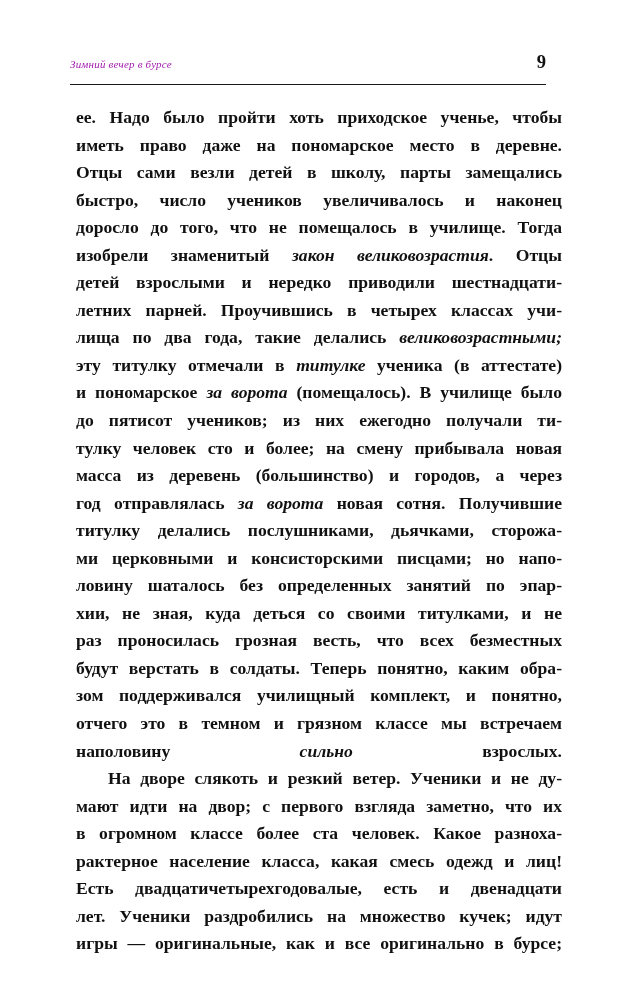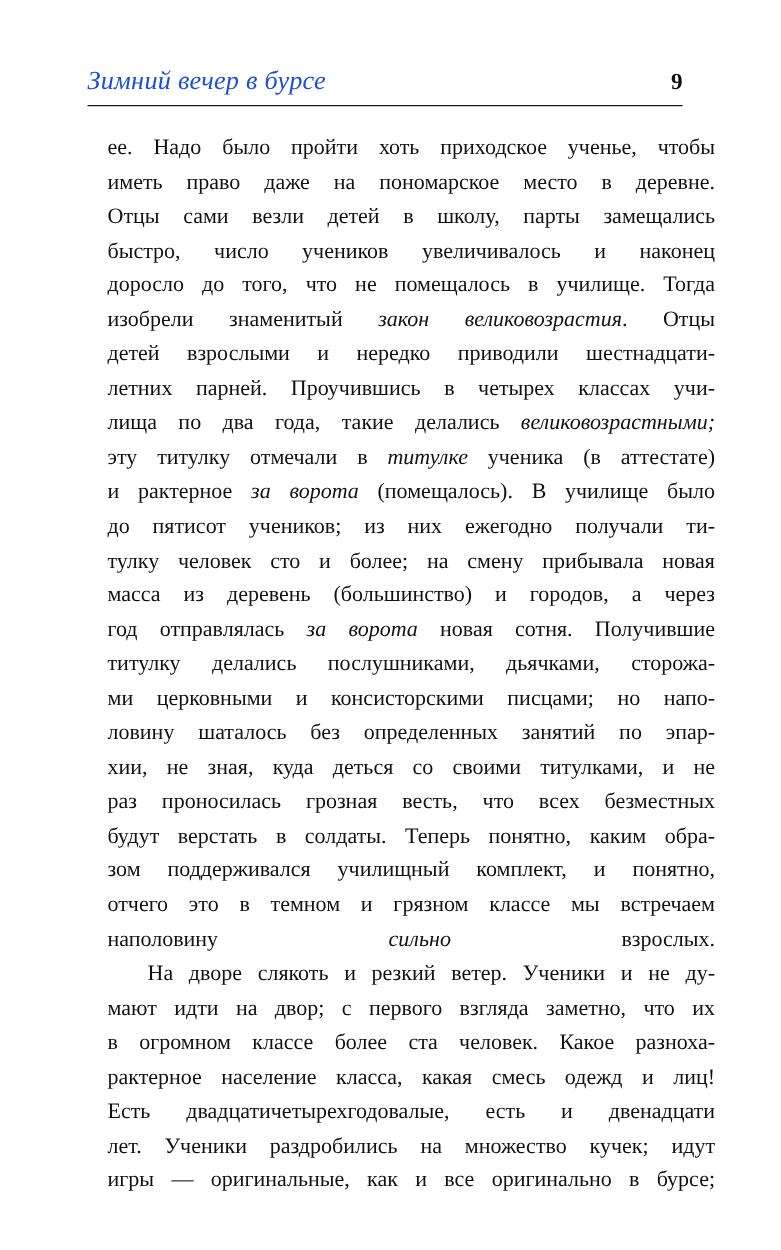--- a/index.html
+++ b/index.html
@@ -28,45 +28,46 @@
     position: absolute;
     left: 70px;
     top: 52px;
     width: 476px;
     display: flex;
     align-items: baseline;
     justify-content: space-between;
   }
   .runhead-title {
     font-style: italic;
-    font-size: 21px;
+    font-size: 11px;
     letter-spacing: 0.2px;
     white-space: nowrap;
-    color: #1d4ed8;
+    color: #a21caf;
   }
   .runhead-folio {
     font-weight: bold;
     font-size: 18.5px;
     color: #111111;
   }
   .runhead-rule {
     position: absolute;
     left: 70px;
     top: 84px;
     width: 476px;
     height: 1px;
     background: #1a1a1a;
   }
 
   
   .textblock {
     position: absolute;
-    left: 86px;
+    left: 76px;
     top: 104px;
     width: 486px;
+    font-weight: bold;
   }
   .para {
     margin: 0;
   }
   
   .ln {
     display: block;
     font-size: 17.6px;
     line-height: 27.55px;
     text-align: justify;
@@ -109,21 +110,21 @@
         <span class="ln j"><span>ее. Надо было пройти хоть приходское ученье, чтобы</span></span>
         <span class="ln j"><span>иметь право даже на пономарское место в деревне.</span></span>
         <span class="ln j"><span>Отцы сами везли детей в школу, парты замещались</span></span>
         <span class="ln j"><span>быстро, число учеников увеличивалось и наконец</span></span>
         <span class="ln j"><span>доросло до того, что не помещалось в училище. Тогда</span></span>
         <span class="ln j"><span>изобрели знаменитый </span><i>закон великовозрастия</i><span>. Отцы</span></span>
         <span class="ln j"><span>детей взрослыми и нередко приводили шестнадцати-</span></span>
         <span class="ln j"><span>летних парней. Проучившись в четырех классах учи-</span></span>
         <span class="ln j"><span>лища по два года, такие делались </span><i>великовозрастными;</i></span>
         <span class="ln j"><span>эту титулку отмечали в </span><i>титулке</i><span> ученика (в аттестате)</span></span>
-        <span class="ln j"><span>и рактерное </span><i>за ворота</i><span> (помещалось). В училище было</span></span>
+        <span class="ln j"><span>и пономарское </span><i>за ворота</i><span> (помещалось). В училище было</span></span>
         <span class="ln j"><span>до пятисот учеников; из них ежегодно получали ти-</span></span>
         <span class="ln j"><span>тулку человек сто и более; на смену прибывала новая</span></span>
         <span class="ln j"><span>масса из деревень (большинство) и городов, а через</span></span>
         <span class="ln j"><span>год отправлялась </span><i>за ворота</i><span> новая сотня. Получившие</span></span>
         <span class="ln j"><span>титулку делались послушниками, дьячками, сторожа-</span></span>
         <span class="ln j"><span>ми церковными и консисторскими писцами; но напо-</span></span>
         <span class="ln j"><span>ловину шаталось без определенных занятий по эпар-</span></span>
         <span class="ln j"><span>хии, не зная, куда деться со своими титулками, и не</span></span>
         <span class="ln j"><span>раз проносилась грозная весть, что всех безместных</span></span>
         <span class="ln j"><span>будут верстать в солдаты. Теперь понятно, каким обра-</span></span>

